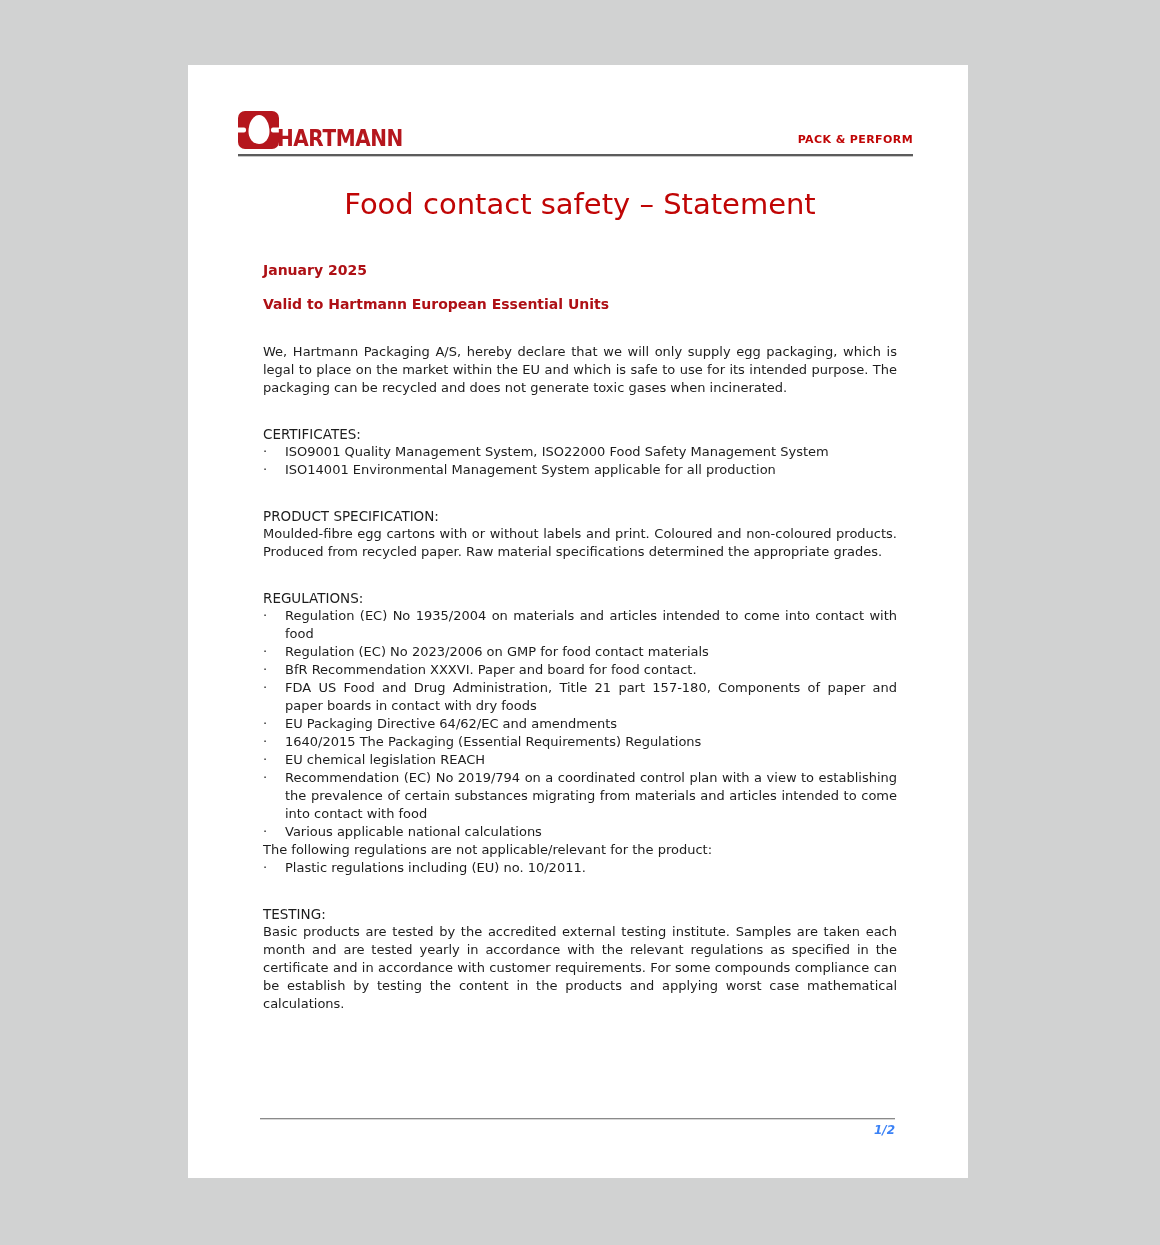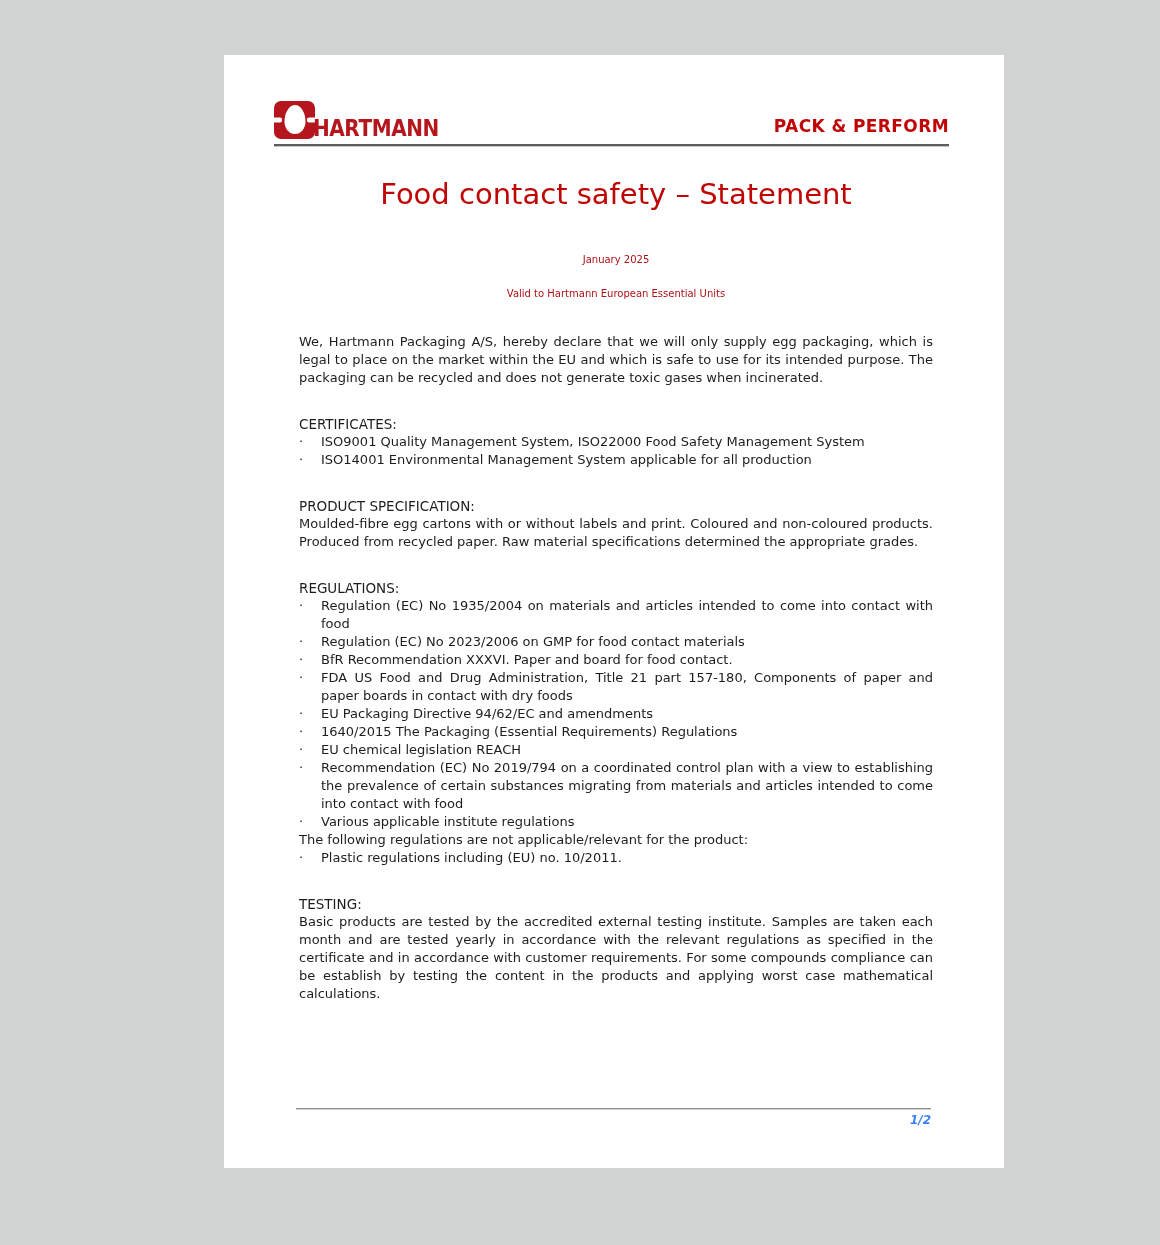--- a/index.html
+++ b/index.html
@@ -10,26 +10,25 @@
     width: 1160px;
     height: 1245px;
     background: #d1d2d2;
     position: relative;
     font-family: "DejaVu Sans", "Liberation Sans", sans-serif;
     color: #1d1d1d;
   }
   .paper {
     position: absolute;
     left: 188px;
-    top: 55px;
+    top: 65px;
     width: 780px;
     height: 1113px;
     background: #ffffff;
     box-sizing: border-box;
-    margin-left: 36px;
   }
   
   .doc-header {
     margin: 46px 55px 0 50px;
   }
   .logo-row {
     display: flex;
     justify-content: space-between;
     align-items: flex-end;
   }
@@ -73,21 +72,21 @@
     line-height: 0.85;
     letter-spacing: -0.5px;
     transform: scaleX(0.87);
     transform-origin: left bottom;
     margin-left: -2px;
     white-space: nowrap;
   }
   .tagline {
     color: var(--accent_red, #c00505);
     font-weight: bold;
-    font-size: 17px;
+    font-size: 11px;
     letter-spacing: 0.4px;
     margin-bottom: 3px;
     white-space: nowrap;
   }
   .header-rule {
     margin-top: 5px;
     height: 2px;
     background: #5c5c5c;
     border-bottom: 1px solid #c7c7c7;
   }
@@ -100,24 +99,24 @@
   .doc-title {
     margin-top: 31px;
     color: var(--title_red, #c00505);
     font-size: 29px;
     line-height: 1.15;
     font-weight: 400;
     text-align: center;
   }
   .meta {
     margin-top: 40px;
-    text-align: center;
+    text-align: left;
     color: var(--meta_red, #ae1015);
-    font-weight: normal;
-    font-size: 10px;
+    font-weight: bold;
+    font-size: 14px;
   }
   .meta-validity {
     margin-top: 16px;
   }
   .paragraph {
     text-align: justify;
   }
   .intro {
     margin-top: 30px;
   }
@@ -220,37 +219,37 @@
       <div class="bullet-row">
         <span class="bullet-marker">·</span>
         <span class="bullet-text">BfR Recommendation XXXVI. Paper and board for food contact.</span>
       </div>
       <div class="bullet-row">
         <span class="bullet-marker">·</span>
         <span class="bullet-text">FDA US Food and Drug Administration, Title 21 part 157-180, Components of paper and paper boards in contact with dry foods</span>
       </div>
       <div class="bullet-row">
         <span class="bullet-marker">·</span>
-        <span class="bullet-text">EU Packaging Directive 94/62/EC and amendments</span>
+        <span class="bullet-text">EU Packaging Directive 64/62/EC and amendments</span>
       </div>
       <div class="bullet-row">
         <span class="bullet-marker">·</span>
         <span class="bullet-text">1640/2015 The Packaging (Essential Requirements) Regulations</span>
       </div>
       <div class="bullet-row">
         <span class="bullet-marker">·</span>
         <span class="bullet-text">EU chemical legislation REACH</span>
       </div>
       <div class="bullet-row">
         <span class="bullet-marker">·</span>
         <span class="bullet-text">Recommendation (EC) No 2019/794 on a coordinated control plan with a view to establishing the prevalence of certain substances migrating from materials and articles intended to come into contact with food</span>
       </div>
       <div class="bullet-row">
         <span class="bullet-marker">·</span>
-        <span class="bullet-text">Various applicable institute regulations</span>
+        <span class="bullet-text">Various applicable national calculations</span>
       </div>
     </div>
     <div>The following regulations are not applicable/relevant for the product:</div>
     <div class="bullet-list">
       <div class="bullet-row">
         <span class="bullet-marker">·</span>
         <span class="bullet-text">Plastic regulations including (EU) no. 10/2011.</span>
       </div>
     </div>
 

